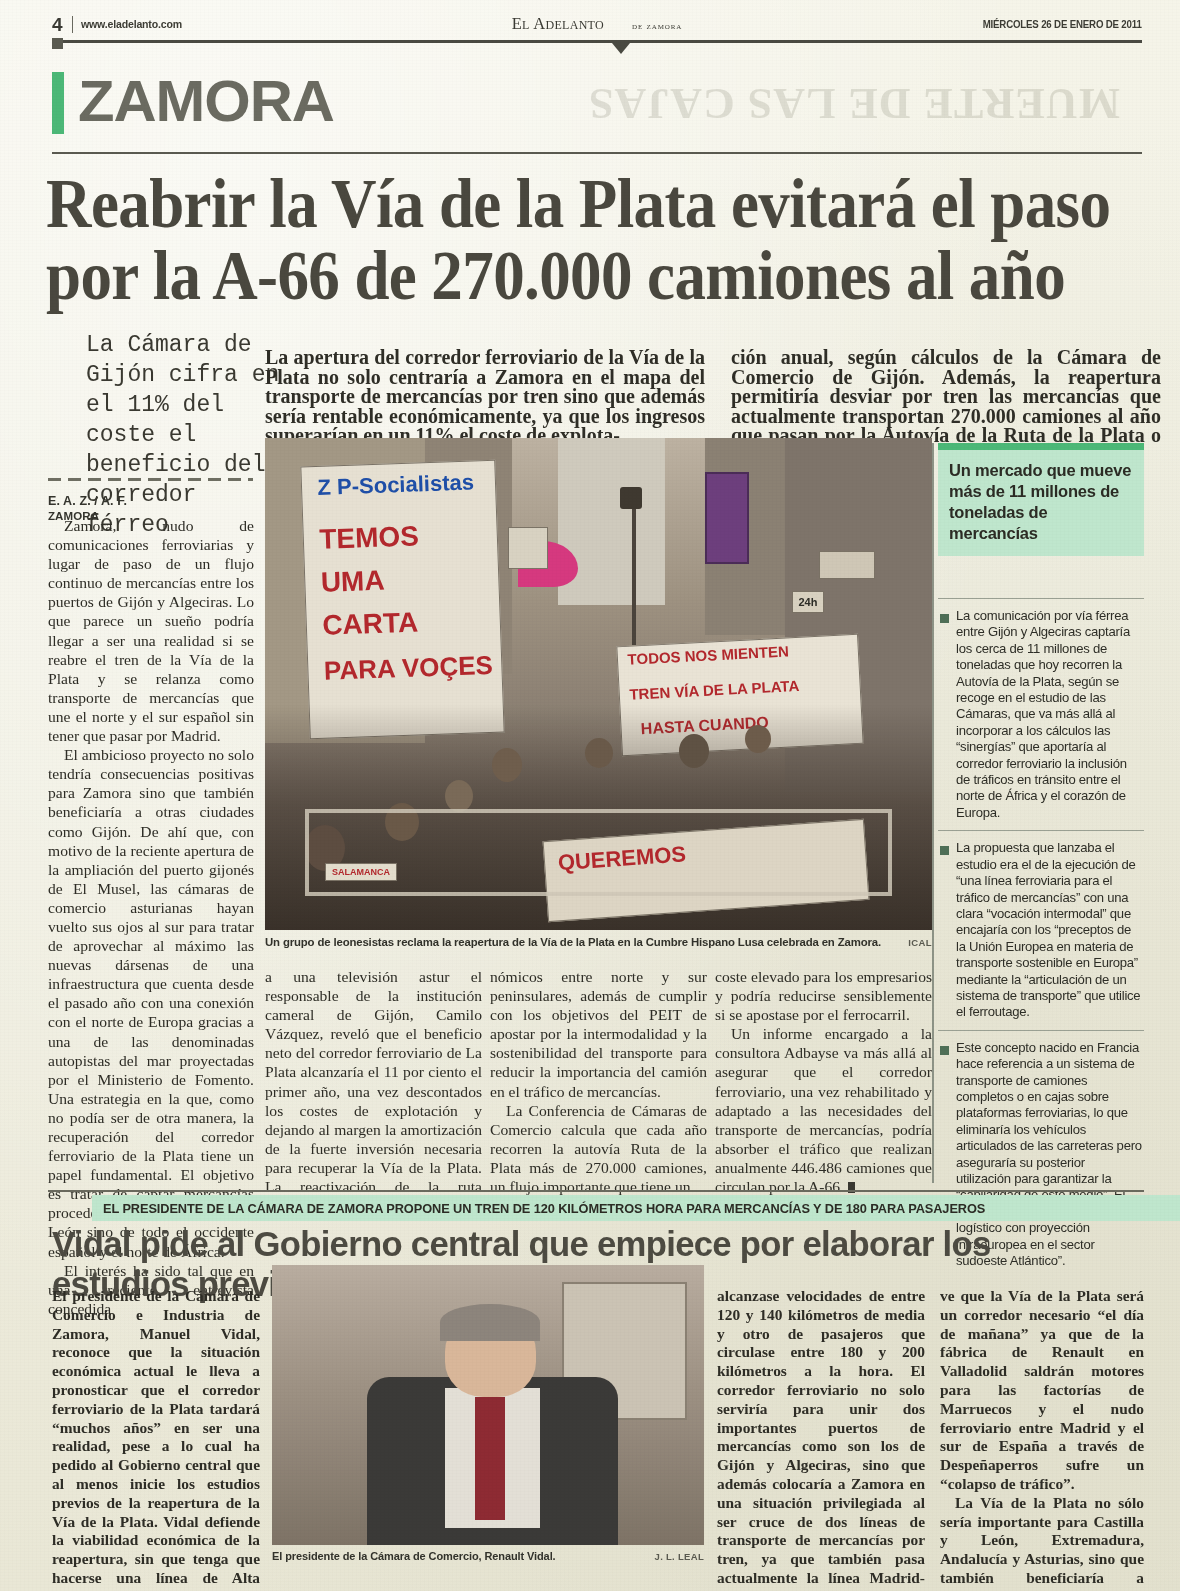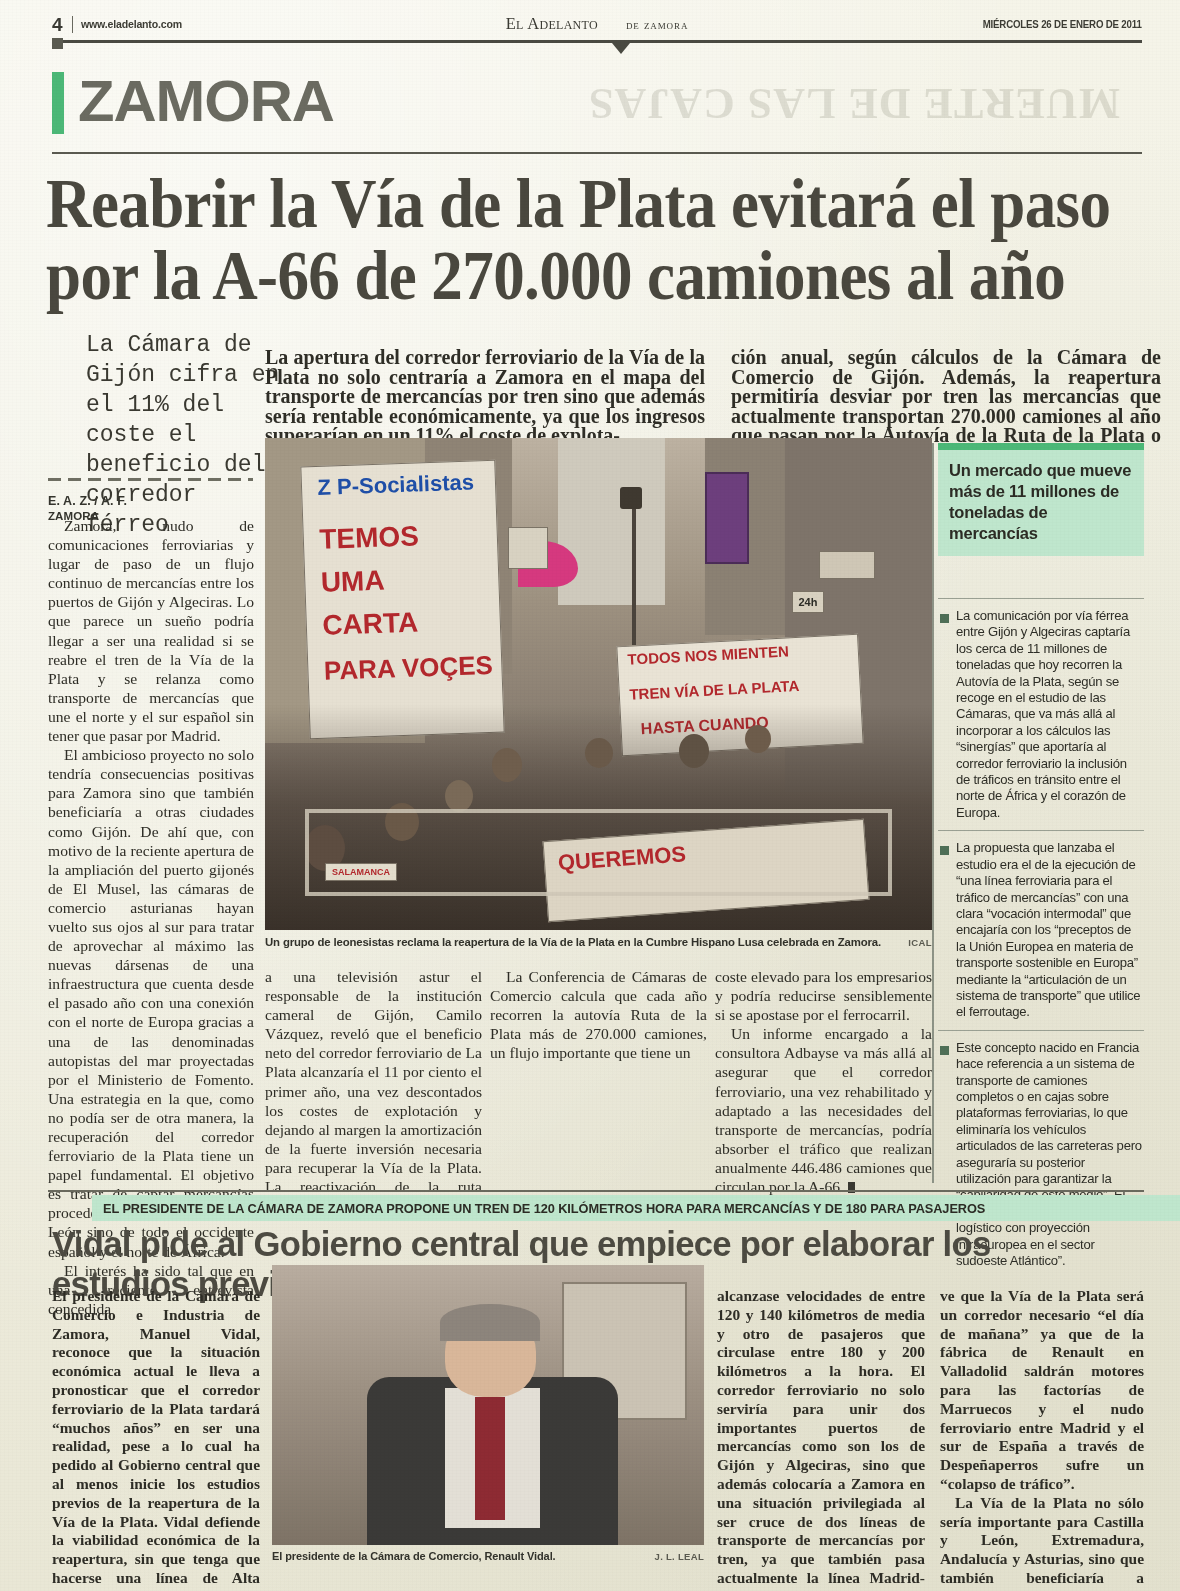--- a/index.html
+++ b/index.html
@@ -39,21 +39,21 @@
   .site-url{
     font-family:"Liberation Sans", sans-serif;
     font-weight:700;font-size:11.5px;letter-spacing:-.2px;color:#3d3d35;
     transform:scaleX(.92);transform-origin:left center;
   }
   .mast-center{
     position:absolute;left:0;right:0;text-align:center;
     font-family:"Liberation Serif", serif;color:#3a3a33;
   }
   .mast-center .big{font-size:16.5px;font-variant:small-caps;letter-spacing:.3px;}
-  .mast-center .small{font-size:13px;font-variant:small-caps;letter-spacing:.9px;padding-left:24px;}
+  .mast-center .small{font-size:10px;font-variant:small-caps;letter-spacing:.9px;padding-left:24px;}
   .mast-date{
     position:absolute;right:0;
     font-family:"Liberation Sans", sans-serif;
     font-weight:700;font-size:11px;color:#3d3d35;letter-spacing:-.2px;
     transform:scaleX(.88);transform-origin:right center;
   }
   .mast-rule{
     position:absolute;left:52px;top:40px;width:1090px;height:3px;background:#4a4a42;
   }
   .mast-sq{position:absolute;left:52px;top:38px;width:11px;height:11px;background:#5a5a50;}
@@ -321,20 +321,21 @@
     <p class="first">Zamora, nudo de comunicaciones ferroviarias y lugar de paso de un flujo continuo de mercancías entre los puertos de Gijón y Algeciras. Lo que parece un sueño podría llegar a ser una realidad si se reabre el tren de la Vía de la Plata y se relanza como transporte de mercancías que une el norte y el sur español sin tener que pasar por Madrid.</p>
     <p>El ambicioso proyecto no solo tendría consecuencias positivas para Zamora sino que también beneficiaría a otras ciudades como Gijón. De ahí que, con motivo de la reciente apertura de la ampliación del puerto gijonés de El Musel, las cámaras de comercio asturianas hayan vuelto sus ojos al sur para tratar de aprovechar al máximo las nuevas dársenas de una infraestructura que cuenta desde el pasado año con una conexión con el norte de Europa gracias a una de las denominadas autopistas del mar proyectadas por el Ministerio de Fomento. Una estrategia en la que, como no podía ser de otra manera, la recuperación del corredor ferroviario de la Plata tiene un papel fundamental. El objetivo es tratar de captar mercancías procedentes no solo de Castilla y León sino de todo el occidente español y el norte de África.</p>
     <p>El interés ha sido tal que en una reciente entrevista concedida</p>
   </div>
 
   <div class="col colB">
     <p style="text-indent:0">a una televisión astur el responsable de la institución cameral de Gijón, Camilo Vázquez, reveló que el beneficio neto del corredor ferroviario de La Plata alcanzaría el 11 por ciento el primer año, una vez descontados los costes de explotación y dejando al margen la amortización de la fuerte inversión necesaria para recuperar la Vía de la Plata. La reactivación de la ruta permitiría mejorar los flujos eco-</p>
   </div>
 
   <div class="col colC">
+    <p style="text-indent:0">nómicos entre norte y sur peninsulares, además de cumplir con los objetivos del PEIT de apostar por la intermodalidad y la sostenibilidad del transporte para reducir la importancia del camión en el tráfico de mercancías.</p>
     <p>La Conferencia de Cámaras de Comercio calcula que cada año recorren la autovía Ruta de la Plata más de 270.000 camiones, un flujo importante que tiene un</p>
   </div>
 
   <div class="col colD">
     <p style="text-indent:0">coste elevado para los empresarios y podría reducirse sensiblemente si se apostase por el ferrocarril.</p>
     <p><span>Un informe encargado a la consultora Adbayse va más allá al asegurar que el corredor ferroviario, una vez rehabilitado y adaptado a las necesidades del transporte de mercancías, podría absorber el tráfico que realizan anualmente 446.486 camiones que circulan por la A-66.</span><span class="endmark"></span></p>
   </div>
 
   <div class="ibox-leftrule"></div>
   <div class="infobox">

